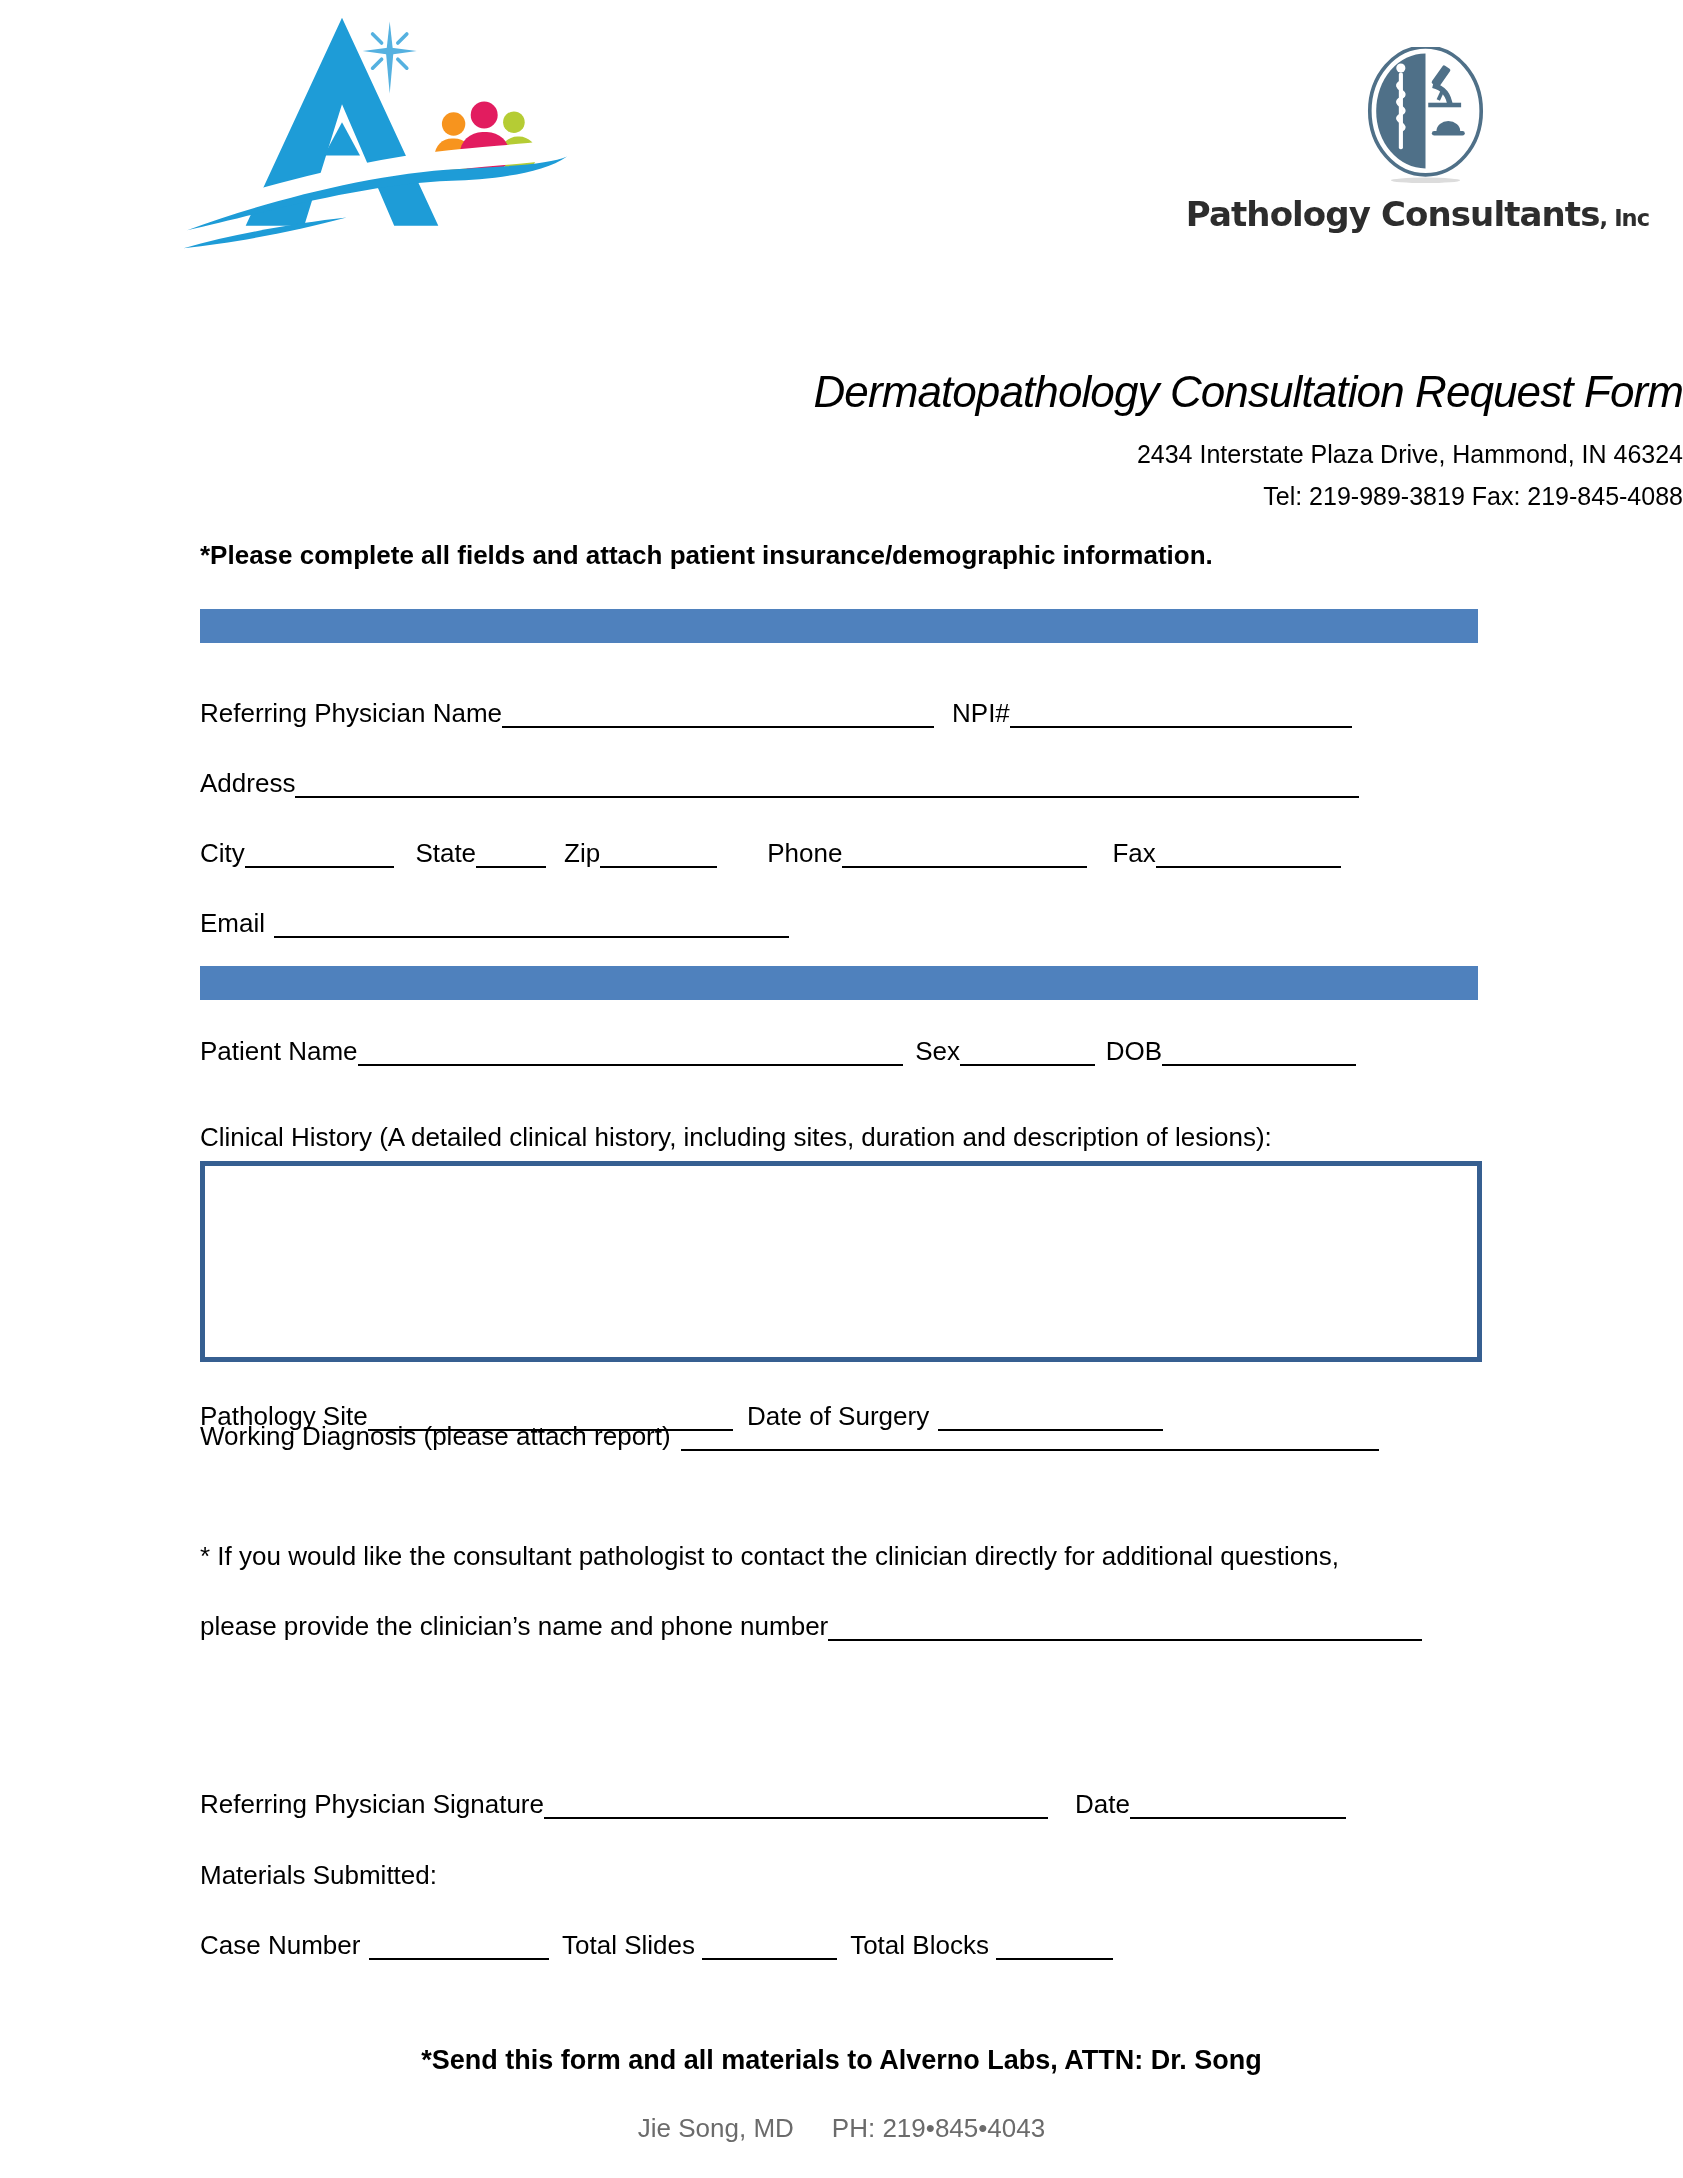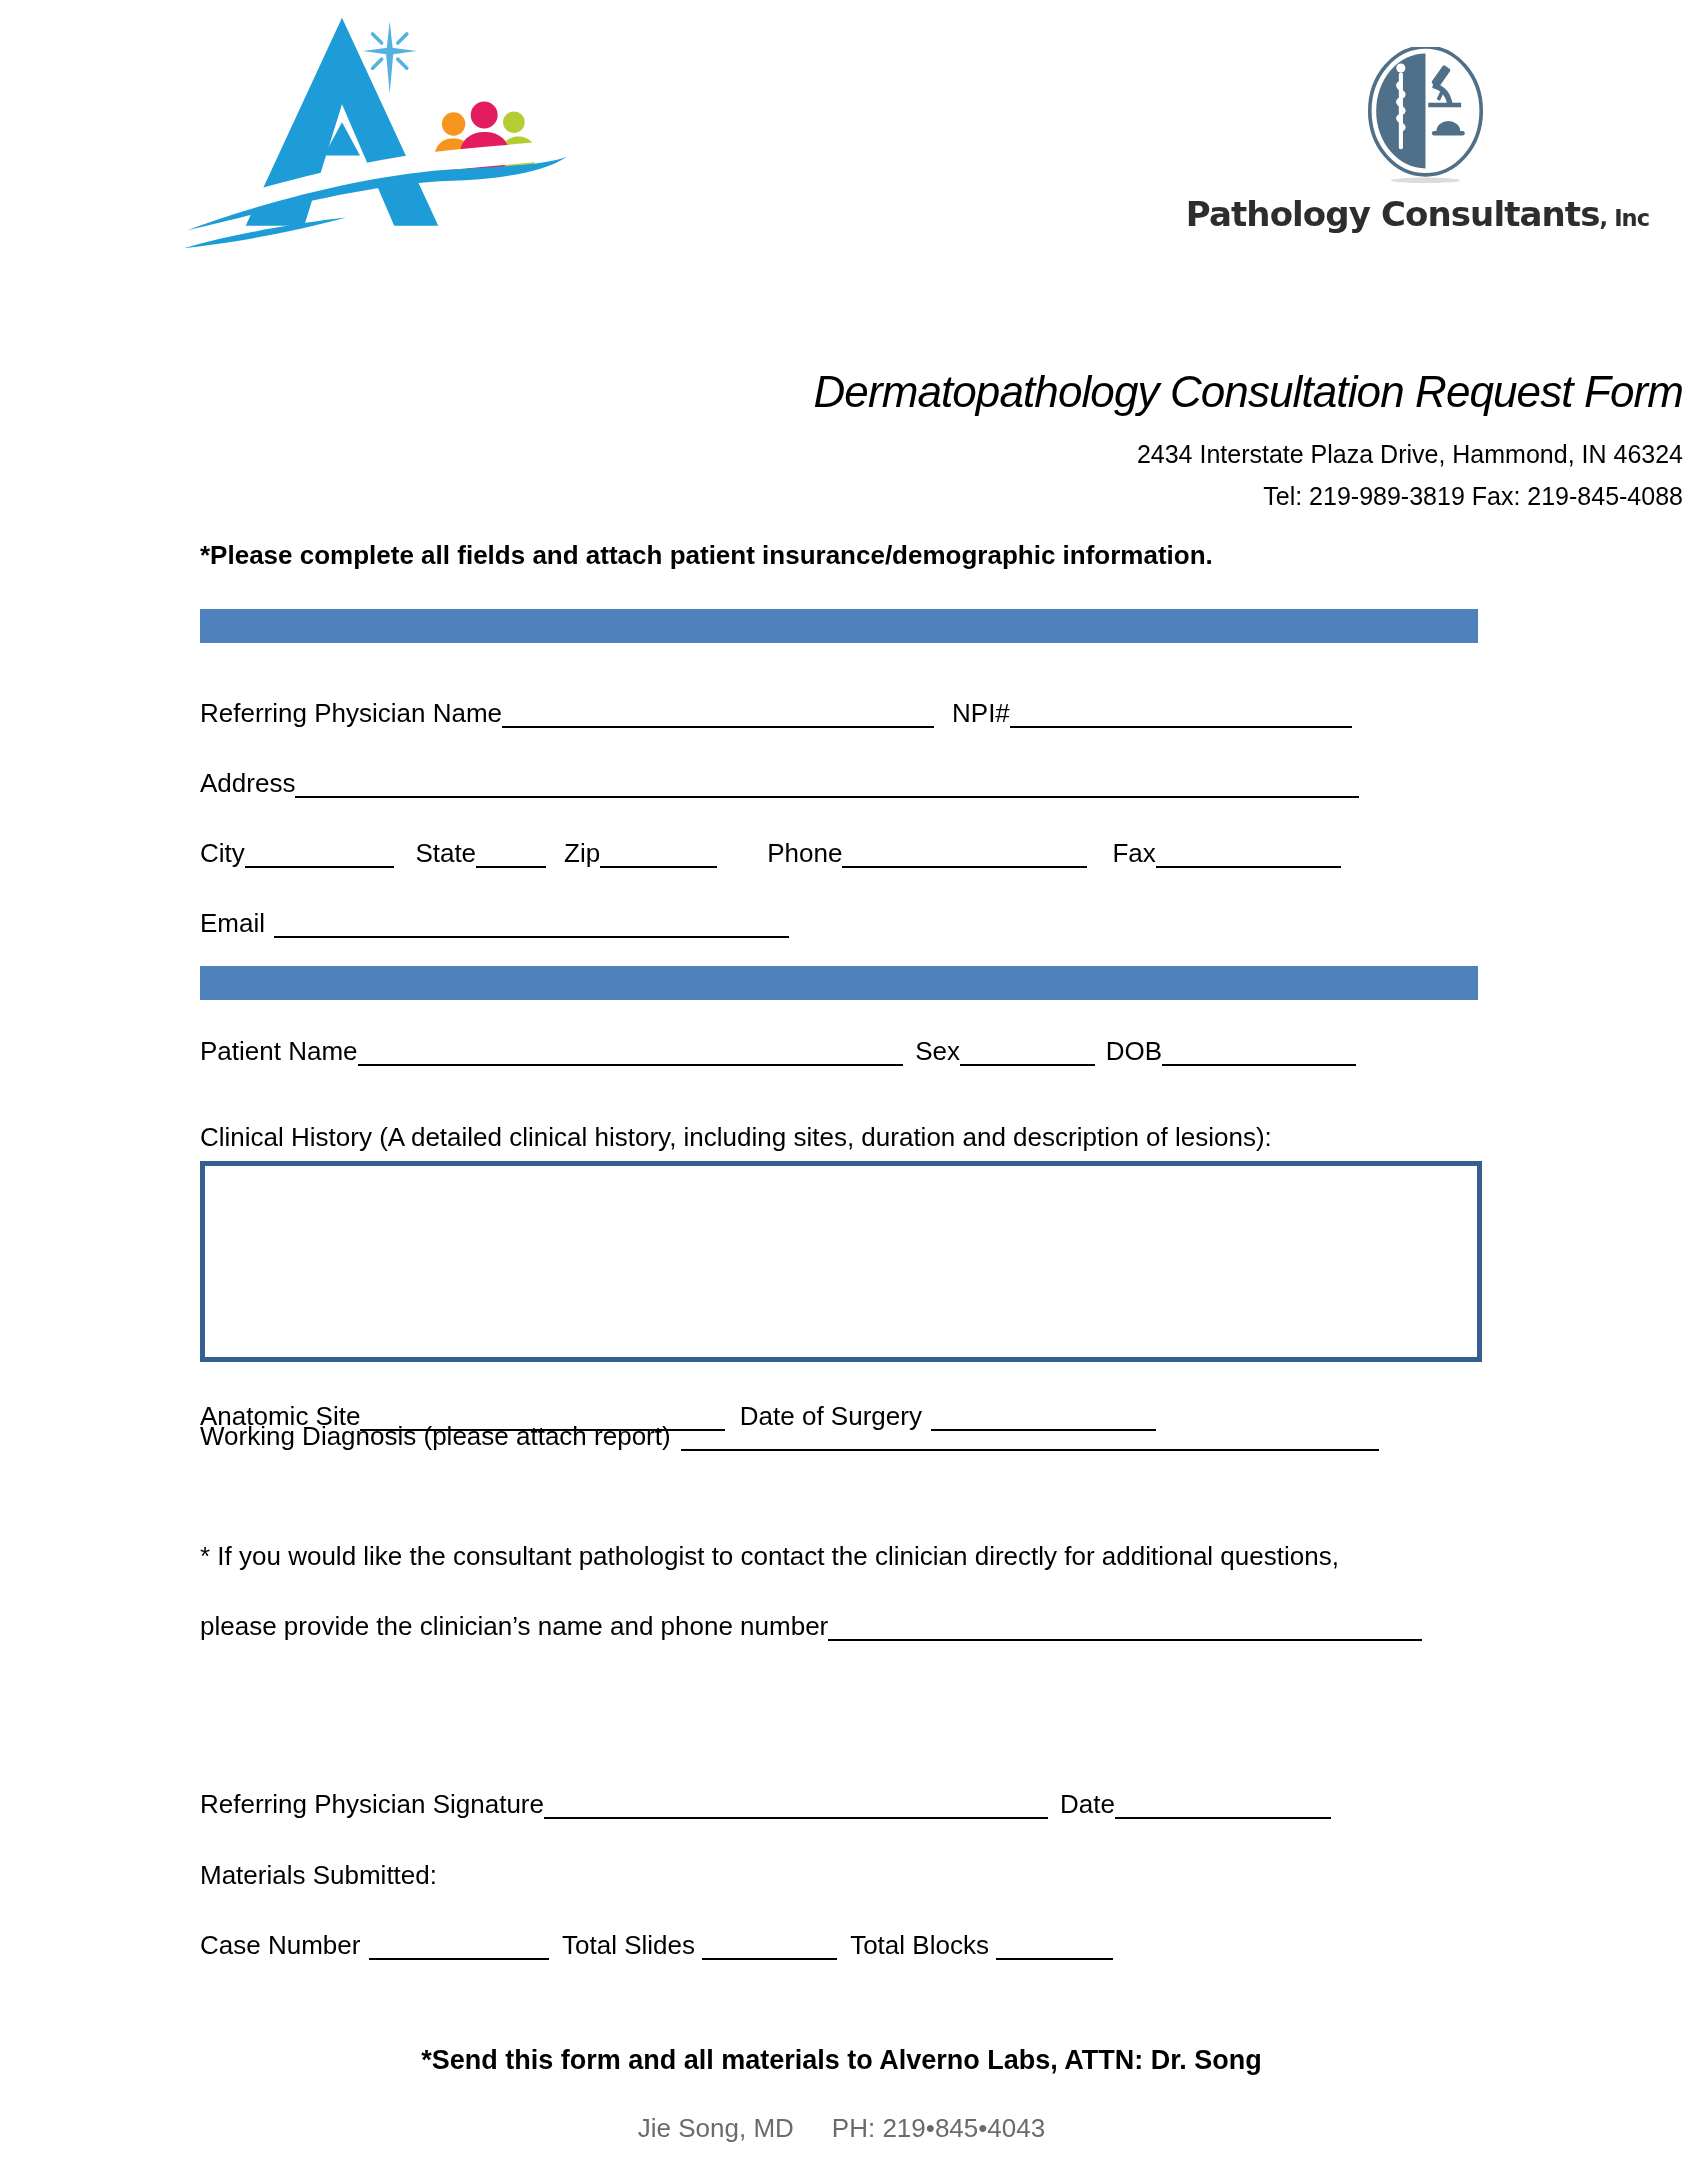--- a/index.html
+++ b/index.html
@@ -126,37 +126,37 @@
     <span class="lbl">Patient Name</span><span class="ul" style="width:545px"></span><span class="lbl" style="margin-left:12.6px">Sex</span><span class="ul" style="width:135px"></span><span class="lbl" style="margin-left:10.8px">DOB</span><span class="ul" style="width:194px"></span>
   </div>
 
   <div class="row" style="top:1122px">
     <span class="lbl">Clinical History (A detailed clinical history, including sites, duration and description of lesions):</span>
   </div>
 
   <div class="history-box"></div>
 
   <div class="row" style="top:1401px">
-    <span class="lbl">Anatomic Site</span><span class="ul" style="width:365px"></span><span class="lbl" style="margin-left:14.4px">Date of Surgery</span><span class="ul" style="width:225px;margin-left:9px"></span>
+    <span class="lbl">Pathology Site</span><span class="ul" style="width:365px"></span><span class="lbl" style="margin-left:14.4px">Date of Surgery</span><span class="ul" style="width:225px;margin-left:9px"></span>
   </div>
 
   <div class="row" style="top:1421px">
     <span class="lbl">Working Diagnosis (please attach report)</span><span class="ul" style="width:698px;margin-left:10.8px"></span>
   </div>
 
   <div class="row" style="top:1541px">
     <span class="lbl">* If you would like the consultant pathologist to contact the clinician directly for additional questions,</span>
   </div>
 
   <div class="row" style="top:1611px">
     <span class="lbl">please provide the clinician’s name and phone number</span><span class="ul" style="width:594px"></span>
   </div>
 
   <div class="row" style="top:1789px">
-    <span class="lbl">Referring Physician Signature</span><span class="ul" style="width:504px"></span><span class="lbl" style="margin-left:12px">Date</span><span class="ul" style="width:216px"></span>
+    <span class="lbl">Referring Physician Signature</span><span class="ul" style="width:504px"></span><span class="lbl" style="margin-left:27px">Date</span><span class="ul" style="width:216px"></span>
   </div>
 
   <div class="row" style="top:1860px">
     <span class="lbl">Materials Submitted:</span>
   </div>
 
   <div class="row" style="top:1930px">
     <span class="lbl">Case Number</span><span class="ul" style="width:180px;margin-left:9px"></span><span class="lbl" style="margin-left:12.6px">Total Slides</span><span class="ul" style="width:135px;margin-left:7.2px"></span><span class="lbl" style="margin-left:13px">Total Blocks</span><span class="ul" style="width:117px;margin-left:7.2px"></span>
   </div>
 

